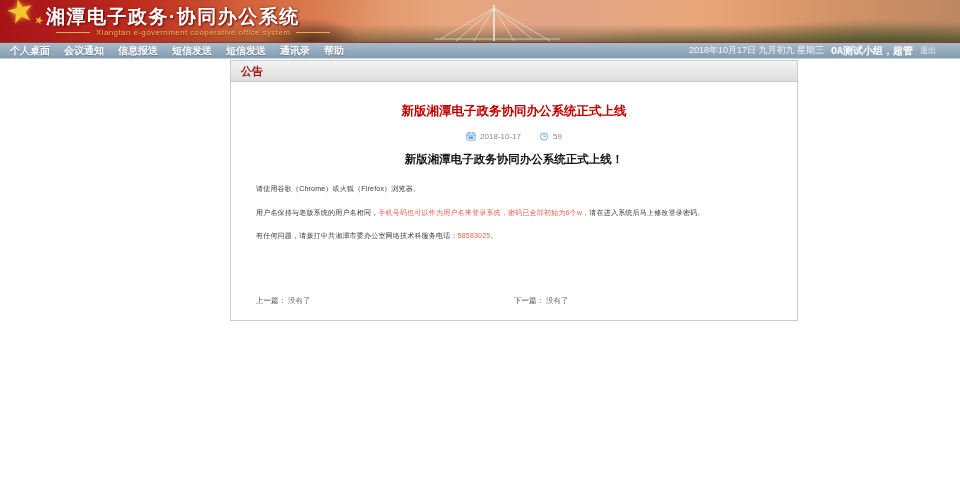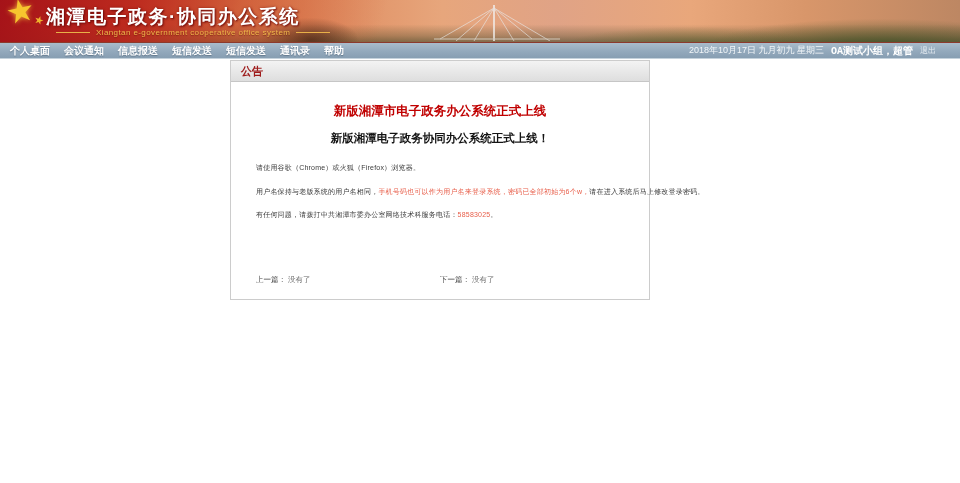--- a/index.html
+++ b/index.html
@@ -67,21 +67,21 @@
   .nav-right {
     margin-left:auto; display:flex; align-items:center;
     padding-right:24px; gap:7px; white-space:nowrap;
   }
   .nav-date { color:#f2f6f9; font-size:9px; }
   .nav-user { color:#ffffff; font-size:10px; font-weight:bold;font-family:Liberation Mono, monospace; }
   .nav-logout { color:#e4ebf1; font-size:8px; text-decoration:none; cursor:pointer; }
 
   
   .panel {
-    margin:1px 8px 0 230px; width:420px;
+    margin:1px 8px 0 230px; width:568px;
     border:1px solid #cccccc; box-sizing:border-box; background:#ffffff;
   }
   .panel-header {
     height:20px;
     background:linear-gradient(180deg,#f3f3f3,#dedede);
     border-bottom:1px solid #c6c6c6;
     display:flex; align-items:center; padding-left:10px;
   }
   .panel-header-title { color:#9e1b1b; font-weight:bold; font-size:11px; }
 
@@ -146,22 +146,41 @@
     <a class="nav-logout">退出</a>
   </div>
 </div>
 
 <div class="panel">
   <div class="panel-header">
     <span class="panel-header-title">公告</span>
   </div>
   <div class="panel-body">
 
-    <h2 class="news-title">新版湘潭市电子政务办公系统正式上线</h2>
-
+    <h2 class="news-title">新版湘潭电子政务协同办公系统正式上线</h2>
+
+    <div class="meta">
+      <svg width="10" height="10" viewBox="0 0 12 12">
+        <rect x="1" y="2.5" width="10" height="8.5" rx="1" fill="none" stroke="#5a9bd4" stroke-width="1"></rect>
+        <line x1="1" y1="5" x2="11" y2="5" stroke="#5a9bd4" stroke-width="1"></line>
+        <line x1="3.5" y1="1" x2="3.5" y2="3" stroke="#5a9bd4" stroke-width="1"></line>
+        <line x1="8.5" y1="1" x2="8.5" y2="3" stroke="#5a9bd4" stroke-width="1"></line>
+        <rect x="3" y="6.5" width="6" height="2.8" fill="#5a9bd4"></rect>
+      </svg>
+      <span>2018-10-17</span>
+      <span class="gap"></span>
+      <svg width="10" height="10" viewBox="0 0 12 12">
+        <circle cx="6" cy="6.8" r="4.2" fill="none" stroke="#5a9bd4" stroke-width="1"></circle>
+        <line x1="6" y1="6.8" x2="6" y2="4" stroke="#5a9bd4" stroke-width="1"></line>
+        <line x1="6" y1="6.8" x2="8.2" y2="6.8" stroke="#5a9bd4" stroke-width="1"></line>
+        <line x1="1.6" y1="2.2" x2="3" y2="3.2" stroke="#5a9bd4" stroke-width="1"></line>
+        <line x1="10.4" y1="2.2" x2="9" y2="3.2" stroke="#5a9bd4" stroke-width="1"></line>
+      </svg>
+      <span>59</span>
+    </div>
 
     <h3 class="news-subtitle">新版湘潭电子政务协同办公系统正式上线！</h3>
 
     <p class="body-p">
       <span>请使用谷歌（Chrome）或火狐（Firefox）浏览器。</span>
     </p>
 
     <p class="body-p">
       <span>用户名保持与老版系统的用户名相同，</span><span class="hl">手机号码也可以作为用户名来登录系统，密码已全部初始为6个w，</span><span>请在进入系统后马上修改登录密码。</span>
     </p>

